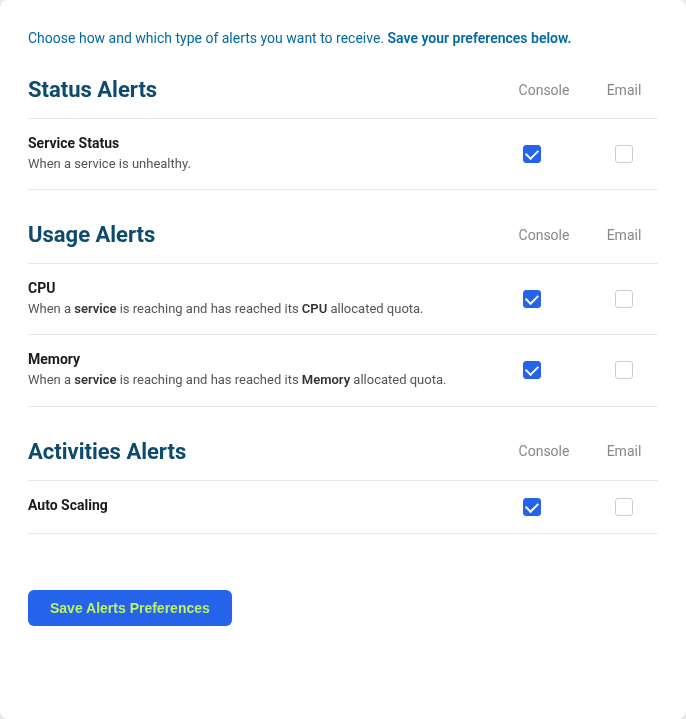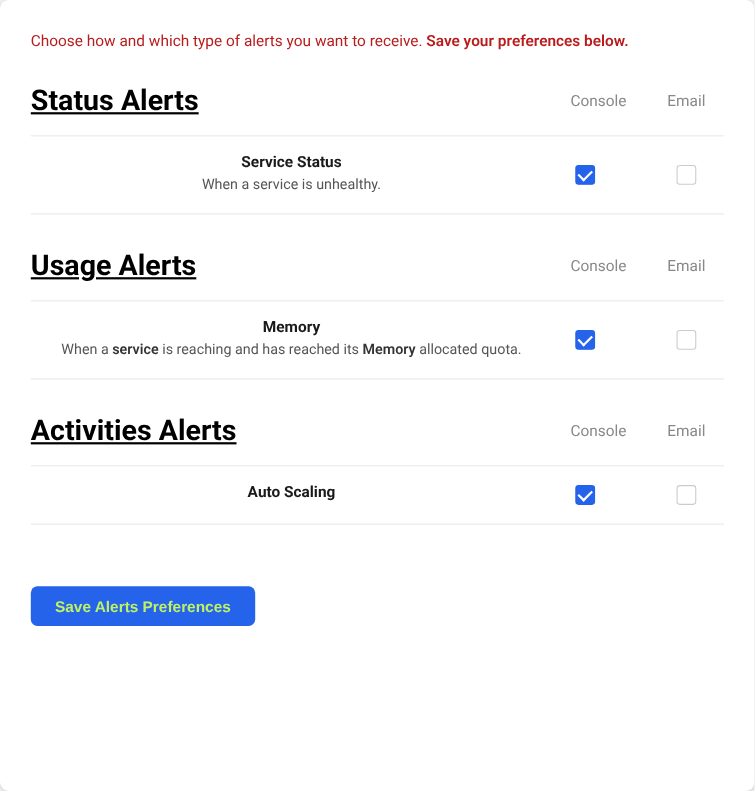--- a/index.html
+++ b/index.html
@@ -21,45 +21,44 @@
       background: #ffffff;
       width: 686px;
       min-height: 719px;
       border-radius: 8px;
       padding: 28px 28px 28px 28px;
       box-shadow: 0 1px 4px rgba(0,0,0,0.12);
     }
 
     .intro-text {
       font-size: 14px;
-      color: #b91c1c;
+      color: #0369a1;
       margin-bottom: 28px;
       line-height: 1.5;
     }
 
     .intro-text strong {
       font-weight: 600;
     }
 
     .section {
       margin-bottom: 32px;
     }
 
     .section-header {
       display: flex;
       align-items: center;
       justify-content: space-between;
       margin-bottom: 16px;
     }
 
     .section-title {
-      font-size: 26px;
+      font-size: 22px;
       font-weight: 700;
-      color: #000000;
-      text-decoration: underline;
+      color: #0c4a6e;
     }
 
     .column-headers {
       display: flex;
       gap: 20px;
       padding-right: 4px;
     }
 
     .col-label {
       font-size: 14px;
@@ -77,21 +76,20 @@
     .alert-row {
       display: flex;
       align-items: center;
       justify-content: space-between;
       padding: 16px 0;
       border-bottom: 1px solid #e8e8e8;
     }
 
     .alert-info {
       flex: 1;
-      text-align: center;
     }
 
     .alert-name {
       font-size: 14px;
       font-weight: 700;
       color: #1a1a1a;
       margin-bottom: 4px;
     }
 
     .alert-desc {
@@ -218,20 +216,40 @@
   <div class="section">
     <div class="section-header">
       <span class="section-title">Usage Alerts</span>
       <div class="column-headers">
         <span class="col-label">Console</span>
         <span class="col-label">Email</span>
       </div>
     </div>
     <hr class="divider">
 
+    <div class="alert-row">
+      <div class="alert-info">
+        <div class="alert-name">CPU</div>
+        <div class="alert-desc">When a <span class="highlight">service</span> is reaching and has reached its <span class="highlight">CPU</span> allocated quota.</div>
+      </div>
+      <div class="checkboxes">
+        <div class="checkbox-cell">
+          <div class="checkbox-wrapper">
+            <input type="checkbox" checked="" style="">
+            <span class="checkbox-custom checked"></span>
+          </div>
+        </div>
+        <div class="checkbox-cell">
+          <div class="checkbox-wrapper">
+            <input type="checkbox" style="">
+            <span class="checkbox-custom"></span>
+          </div>
+        </div>
+      </div>
+    </div>
 
     <div class="alert-row">
       <div class="alert-info">
         <div class="alert-name">Memory</div>
         <div class="alert-desc">When a <span class="highlight">service</span> is reaching and has reached its <span class="highlight">Memory</span> allocated quota.</div>
       </div>
       <div class="checkboxes">
         <div class="checkbox-cell">
           <div class="checkbox-wrapper">
             <input type="checkbox" checked="" style="">

